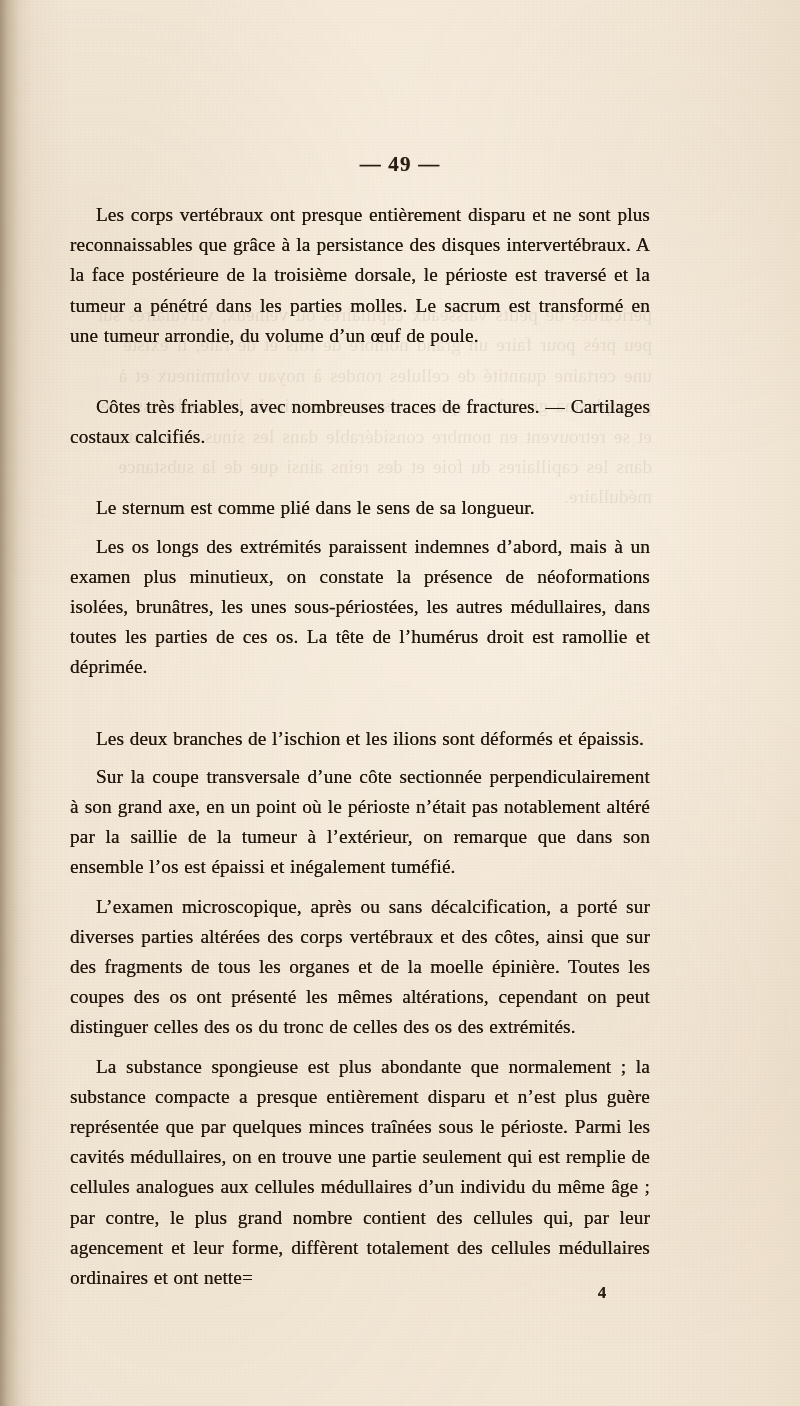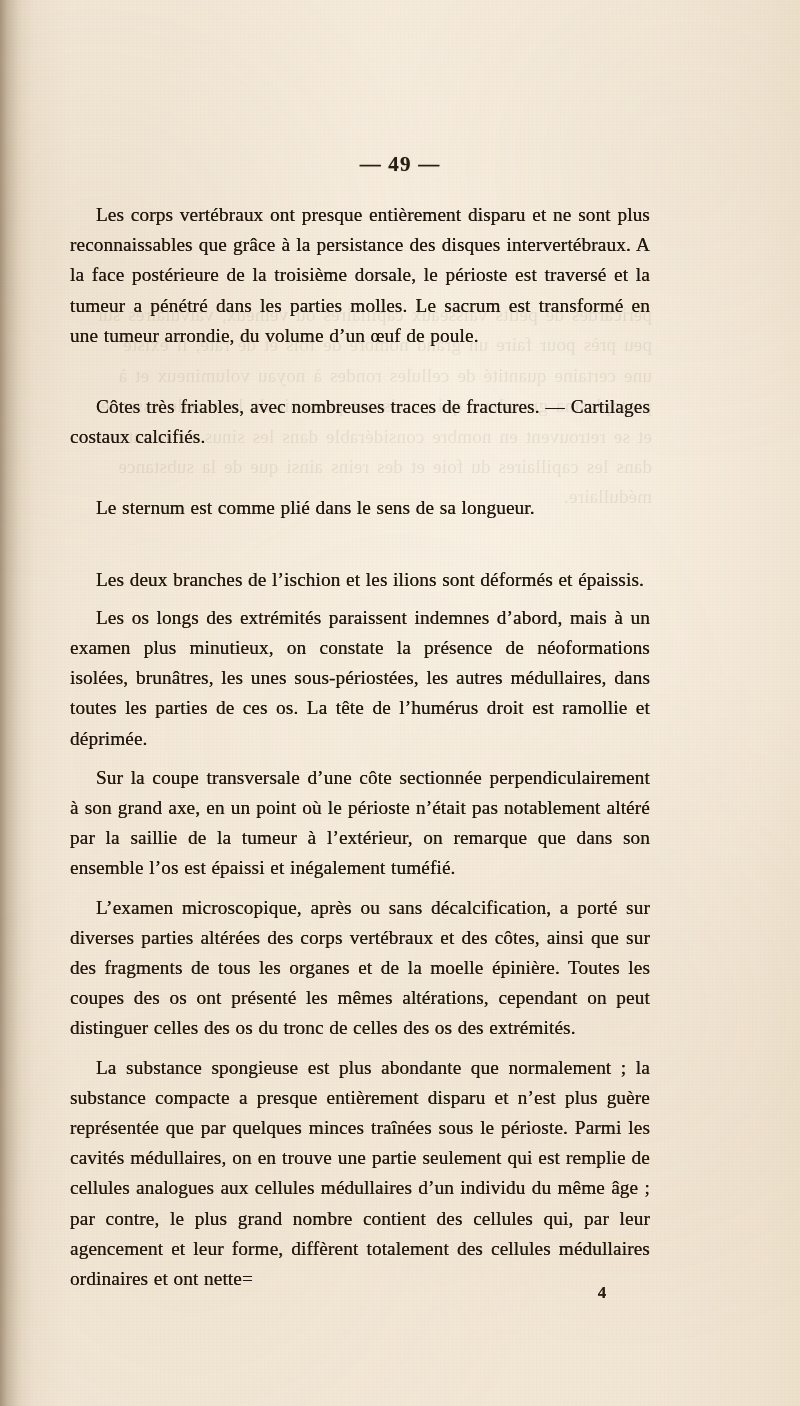--- a/index.html
+++ b/index.html
@@ -167,22 +167,22 @@
   </div>
 
   <div class="content inkwarp">
 
     <div class="folio">— 49 —</div>
 
     <div class="textblock">
       <p class="para">Les corps vertébraux ont presque entièrement disparu et ne sont plus reconnaissables que grâce à la persistance des disques intervertébraux. A la face postérieure de la troisième dorsale, le périoste est traversé et la tumeur a pénétré dans les parties molles. Le sacrum est transformé en une tumeur arrondie, du volume d’un œuf de poule.</p>
       <p class="para tight">Côtes très friables, avec nombreuses traces de fractures. — Cartilages costaux calcifiés.</p>
       <p class="para tight">Le sternum est comme plié dans le sens de sa longueur.</p>
+      <p class="para">Les os longs des extrémités paraissent indemnes d’abord, mais à un examen plus minutieux, on constate la présence de néoformations isolées, brunâtres, les unes sous-périostées, les autres médullaires, dans toutes les parties de ces os. La tête de l’humérus droit est ramollie et déprimée.</p>
       <p class="para tight">Les deux branches de l’ischion et les ilions sont déformés et épaissis.</p>
-      <p class="para">Les os longs des extrémités paraissent indemnes d’abord, mais à un examen plus minutieux, on constate la présence de néoformations isolées, brunâtres, les unes sous-périostées, les autres médullaires, dans toutes les parties de ces os. La tête de l’humérus droit est ramollie et déprimée.</p>
       <p class="para">Sur la coupe transversale d’une côte sectionnée perpendiculairement à son grand axe, en un point où le périoste n’était pas notablement altéré par la saillie de la tumeur à l’extérieur, on remarque que dans son ensemble l’os est épaissi et inégalement tuméfié.</p>
       <p class="para">L’examen microscopique, après ou sans décalcification, a porté sur diverses parties altérées des corps vertébraux et des côtes, ainsi que sur des fragments de tous les organes et de la moelle épinière. Toutes les coupes des os ont présenté les mêmes altérations, cependant on peut distinguer celles des os du tronc de celles des os des extrémités.</p>
       <p class="para">La substance spongieuse est plus abondante que normalement ; la substance compacte a presque entièrement disparu et n’est plus guère représentée que par quelques minces traînées sous le périoste. Parmi les cavités médullaires, on en trouve une partie seulement qui est remplie de cellules analogues aux cellules médullaires d’un individu du même âge ; par contre, le plus grand nombre contient des cellules qui, par leur agencement et leur forme, diffèrent totalement des cellules médullaires ordinaires et ont nette=</p>
     </div>
 
     <div class="signature">4</div>
 
   </div>
 </div>
 

